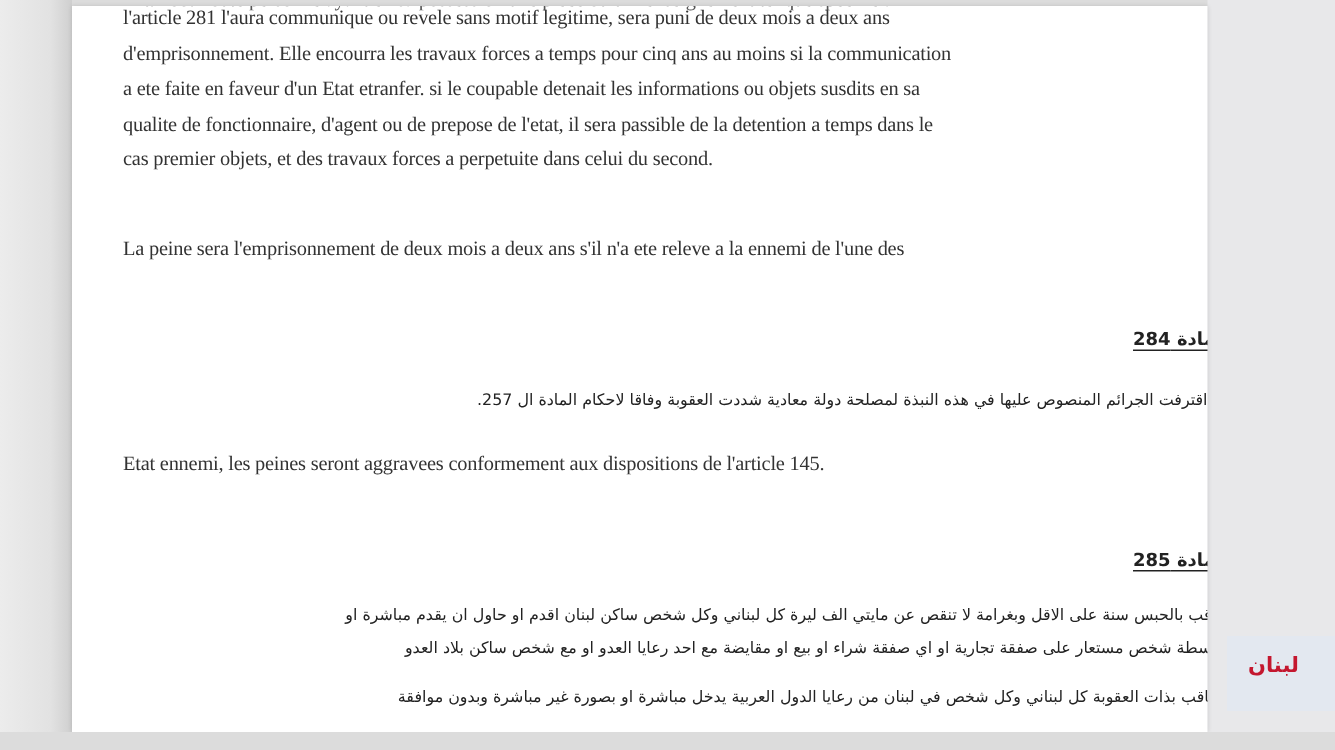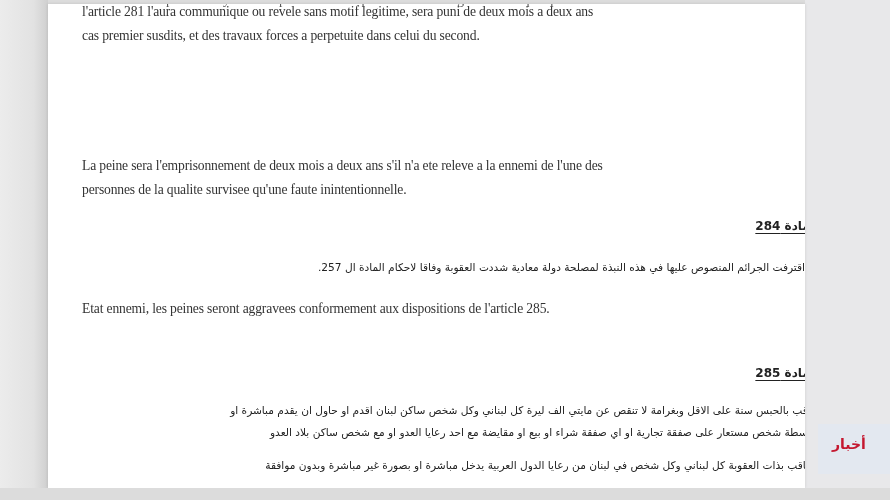--- a/index.html
+++ b/index.html
@@ -63,38 +63,40 @@
 
 <div class="top-strip"></div>
 <div class="left-gutter"></div>
 <div class="right-gutter"></div>
 
 <div class="page">
 
   <div class="fr" style="top:-4px;">
     <span class="line cut">Art. 283: Toute personne ayant en sa possession une piece ou un renseignement tel que specifie a</span>
     <span class="line" style="margin-top:-23.5px;">l'article 281 l'aura communique ou revele sans motif legitime, sera puni de deux mois a deux ans</span>
-    <span class="line">cas premier susdits, et des travaux forces a perpetuite dans celui du second.</span>
+    <span class="line">d'emprisonnement. Elle encourra les travaux forces a temps pour cinq ans au moins si la communication</span>
+    <span class="line">a ete faite en faveur d'un Etat etranfer. si le coupable detenait les informations ou objets susdits en sa</span>
+    <span class="line">qualite de fonctionnaire, d'agent ou de prepose de l'etat, il sera passible de la detention a temps dans le</span>
+    <span class="line">cas premier objets, et des travaux forces a perpetuite dans celui du second.</span>
   </div>
 
   <div class="fr" style="top:150px;">
     <span class="line">La peine sera l'emprisonnement de deux mois a deux ans s'il n'a ete releve a la ennemi de l'une des</span>
-    <span class="line">personnes de la qualite survisee qu'une faute inintentionnelle.</span>
   </div>
 
   <div class="ar-head" style="top:215px;">المادة 284</div>
   <div class="ar" style="top:257px;">إذا اقترفت الجرائم المنصوص عليها في هذه النبذة لمصلحة دولة معادية شددت العقوبة وفاقا لاحكام المادة ال 257.</div>
 
   <div class="fr" style="top:293px;">
-    <span class="line">Etat ennemi, les peines seront aggravees conformement aux dispositions de l'article 285.</span>
+    <span class="line">Etat ennemi, les peines seront aggravees conformement aux dispositions de l'article 145.</span>
   </div>
 
   <div class="ar-head" style="top:362px;">المادة 285</div>
   <div class="ar" style="top:400px;">يعاقب بالحبس سنة على الاقل وبغرامة لا تنقص عن مايتي الف ليرة كل لبناني وكل شخص ساكن لبنان اقدم او حاول ان يقدم مباشرة او</div>
   <div class="ar" style="top:422px;">بواسطة شخص مستعار على صفقة تجارية او اي صفقة شراء او بيع او مقايضة مع احد رعايا العدو او مع شخص ساكن بلاد العدو</div>
   <div class="ar" style="top:455px;">"يعاقب بذات العقوبة كل لبناني وكل شخص في لبنان من رعايا الدول العربية يدخل مباشرة او بصورة غير مباشرة وبدون موافقة</div>
 </div>
 
 <div class="badge"></div>
-<div class="badge-text">أخبار</div>
+<div class="badge-text">لبنان</div>
 
 <div class="bottom-strip"></div>
 <div class="bottom-text">...اتفاق لبنان ايار</div>
 
 </body></html>

